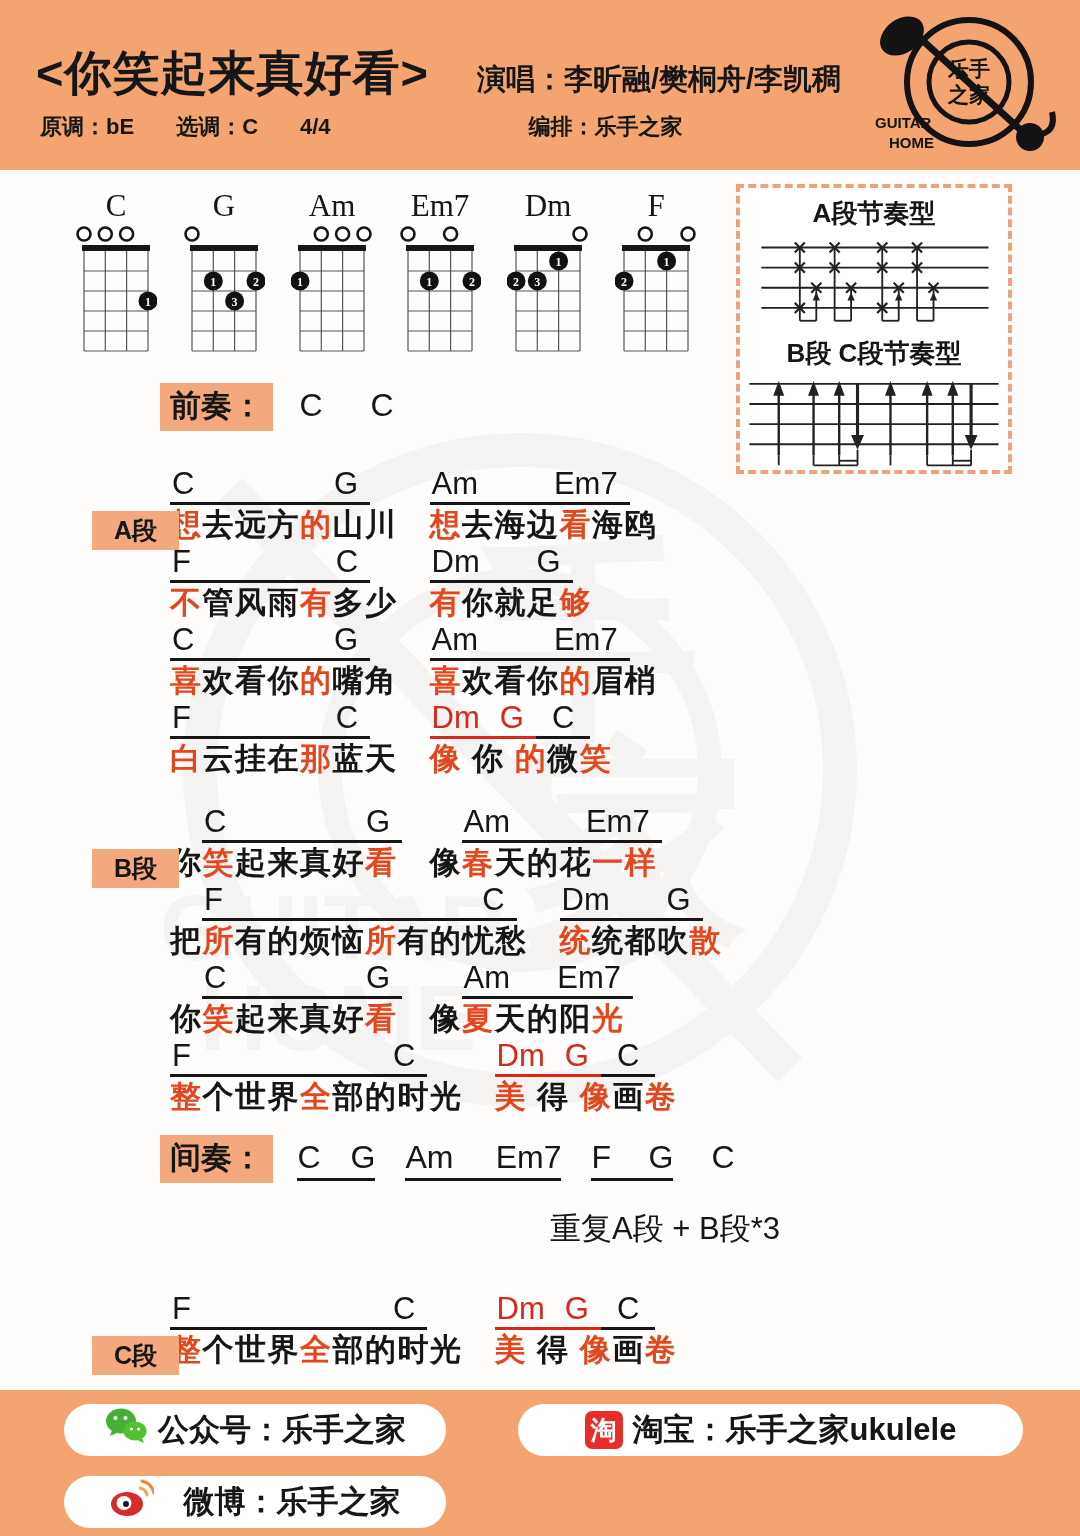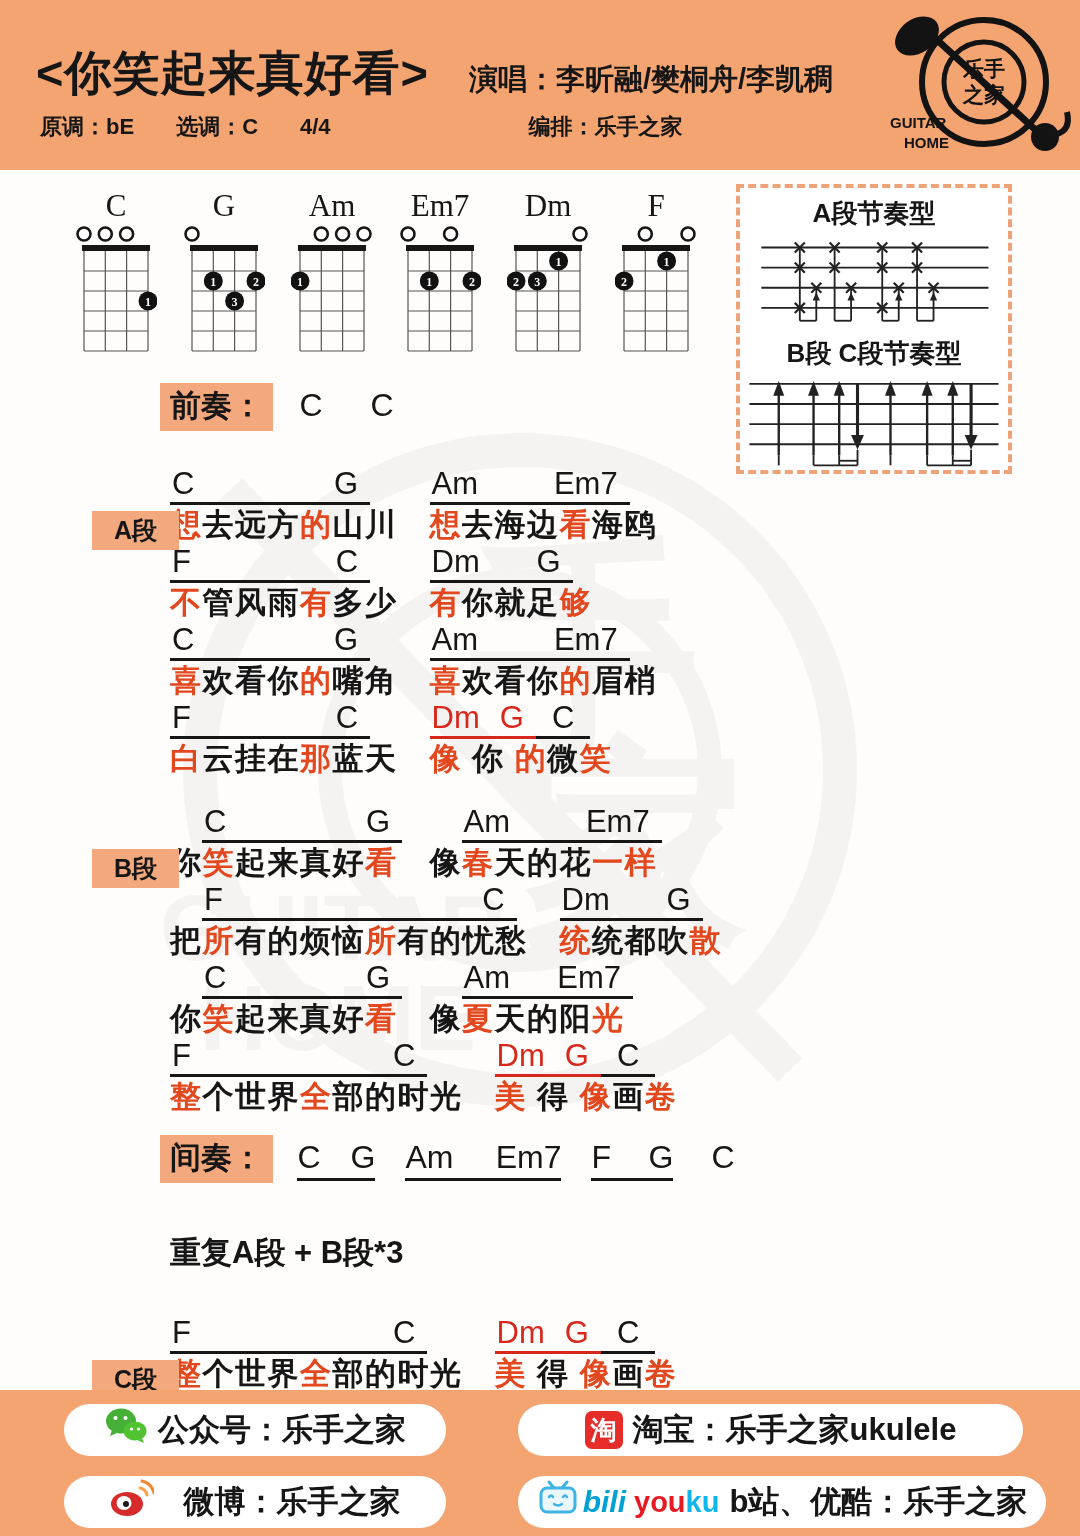--- a/index.html
+++ b/index.html
@@ -2,24 +2,24 @@
 <html><head>
 <meta charset="utf-8">
 <style>
   html,body{margin:0;padding:0;background:#888;}
   #sheet{position:relative;width:1080px;height:1536px;background:#fefdfc;margin:0 auto;overflow:hidden;
          font-family:"Liberation Sans","DejaVu Sans",sans-serif;color:#161616;}
   
   .header{position:absolute;left:0;top:0;width:1080px;height:170px;background:var(--orange,#f4a471);}
   .h-row1{position:absolute;left:36px;top:42px;display:flex;align-items:baseline;white-space:nowrap;gap:16px;}
   .h-title{font-size:47px;font-weight:bold;letter-spacing:1px;}
-  .h-singer{font-size:29px;font-weight:bold;margin-left:24px;}
+  .h-singer{font-size:29px;font-weight:bold;margin-left:32px;}
   .h-row2{position:absolute;left:40px;top:112px;display:flex;align-items:baseline;font-size:22px;font-weight:bold;}
   .h-key{margin-right:42px;} .h-time{margin-right:80px;}
-  .logo{position:absolute;right:3px;top:6px;}
+  .logo{position:absolute;right:18px;top:6px;}
   
   .diagrams{position:absolute;left:62px;top:188px;display:flex;}
   .cd{width:108px;text-align:center;}
   .cd-label{font-family:"Liberation Serif","DejaVu Serif",serif;font-size:31px;height:36px;line-height:36px;}
   
   .rbox{position:absolute;left:736px;top:184px;width:268px;height:282px;border:4px dashed #eda278;background:#fff;
         display:flex;flex-direction:column;align-items:center;}
   .rb-title{font-size:26px;font-weight:bold;margin-top:8px;}
   
   .song{position:absolute;left:0;top:383px;width:780px;}
@@ -35,21 +35,21 @@
   .chordrow{display:flex;width:88%;font-size:31px;line-height:34px;}
   .cgroup{display:flex;justify-content:space-between;border-bottom:3.5px solid #161616;padding:0 12px 1px 2px;flex:1;}
   .cgroup.single{justify-content:center;padding:0 0 1px 0;}
   .cgroup.red{color:var(--redC,#d7281c);border-color:var(--redC,#d7281c);}
   .lyrics{font-size:31px;font-weight:bold;line-height:40px;letter-spacing:1.5px;}
   .lyrics .r{color:var(--redL,#e2471d);}
   .interrow{padding-left:160px;margin-top:18px;white-space:nowrap;}
   .igroups{display:inline-block;font-size:32px;margin-left:20px;}
   .igroup{display:inline-flex;justify-content:space-between;border-bottom:3.5px solid #161616;padding-bottom:2px;margin-right:30px;}
   .itail{font-size:32px;margin-left:8px;}
-  .repeatrow{padding-left:170px;margin-top:49px;font-size:31px;font-weight:bold;}
+  .repeatrow{padding-left:170px;margin-top:25px;font-size:31px;font-weight:normal;text-align:right;}
   .csec{margin-top:42px;}
   
   .footer{position:absolute;left:0;top:1390px;width:1080px;height:146px;background:var(--orange,#f4a471);}
   .pill{position:absolute;height:52px;background:#fff;border-radius:30px;display:flex;align-items:center;justify-content:center;
         font-size:31px;font-weight:bold;white-space:nowrap;}
   .pill .ptxt{margin-left:10px;}
   .bili-script{color:#00a1d6;font-weight:bold;font-style:italic;font-size:30px;margin-left:4px;}
   .yk-you{color:#e71a23;font-weight:bold;font-size:29px;margin-left:8px;}
   .yk-ku{color:#0fb6ec;font-weight:bold;font-size:29px;}
   
@@ -461,31 +461,15 @@
         <svg width="44" height="40" viewBox="0 0 44 40">
           <path d="M30 10 a9 9 0 0 1 7 7" fill="none" stroke="#f7a54a" stroke-width="3" stroke-linecap="round"></path>
           <path d="M32 3 a16 16 0 0 1 12 12" fill="none" stroke="#f0892f" stroke-width="3" stroke-linecap="round"></path>
           <ellipse cx="17" cy="26" rx="16" ry="12" fill="#d52b2b"></ellipse>
           <ellipse cx="14" cy="25" rx="7.5" ry="7" fill="#fff"></ellipse>
           <circle cx="16" cy="26" r="3" fill="#1a1a1a"></circle>
         </svg>
       </span>
       <span class="ptxt">微博：乐手之家</span>
     </div>
-    <div class="pill" style="left:518px;top:86px;width:528px;">
-      <span>
-        <svg width="42" height="38" viewBox="0 0 42 38">
-          <line x1="12" y1="3" x2="17" y2="9" stroke="#3fb4e4" stroke-width="3" stroke-linecap="round"></line>
-          <line x1="30" y1="3" x2="25" y2="9" stroke="#3fb4e4" stroke-width="3" stroke-linecap="round"></line>
-          <rect x="4" y="9" width="34" height="24" rx="6" fill="#eaf8fe" stroke="#3fb4e4" stroke-width="3"></rect>
-          <path d="M12 18 q2 -3 4 0" fill="none" stroke="#3fb4e4" stroke-width="2.5" stroke-linecap="round"></path>
-          <path d="M26 18 q2 -3 4 0" fill="none" stroke="#3fb4e4" stroke-width="2.5" stroke-linecap="round"></path>
-          <path d="M17 25 q4 3 8 0" fill="none" stroke="#3fb4e4" stroke-width="2.5" stroke-linecap="round"></path>
-        </svg>
-      </span>
-      <span class="bili-script">bili</span>
-      <span class="yk-you">you</span>
-      <span class="yk-ku">ku</span>
-      <span class="ptxt">b站、优酷：乐手之家</span>
-    </div>
   </div>
 
 </div>
 
 </body></html>

